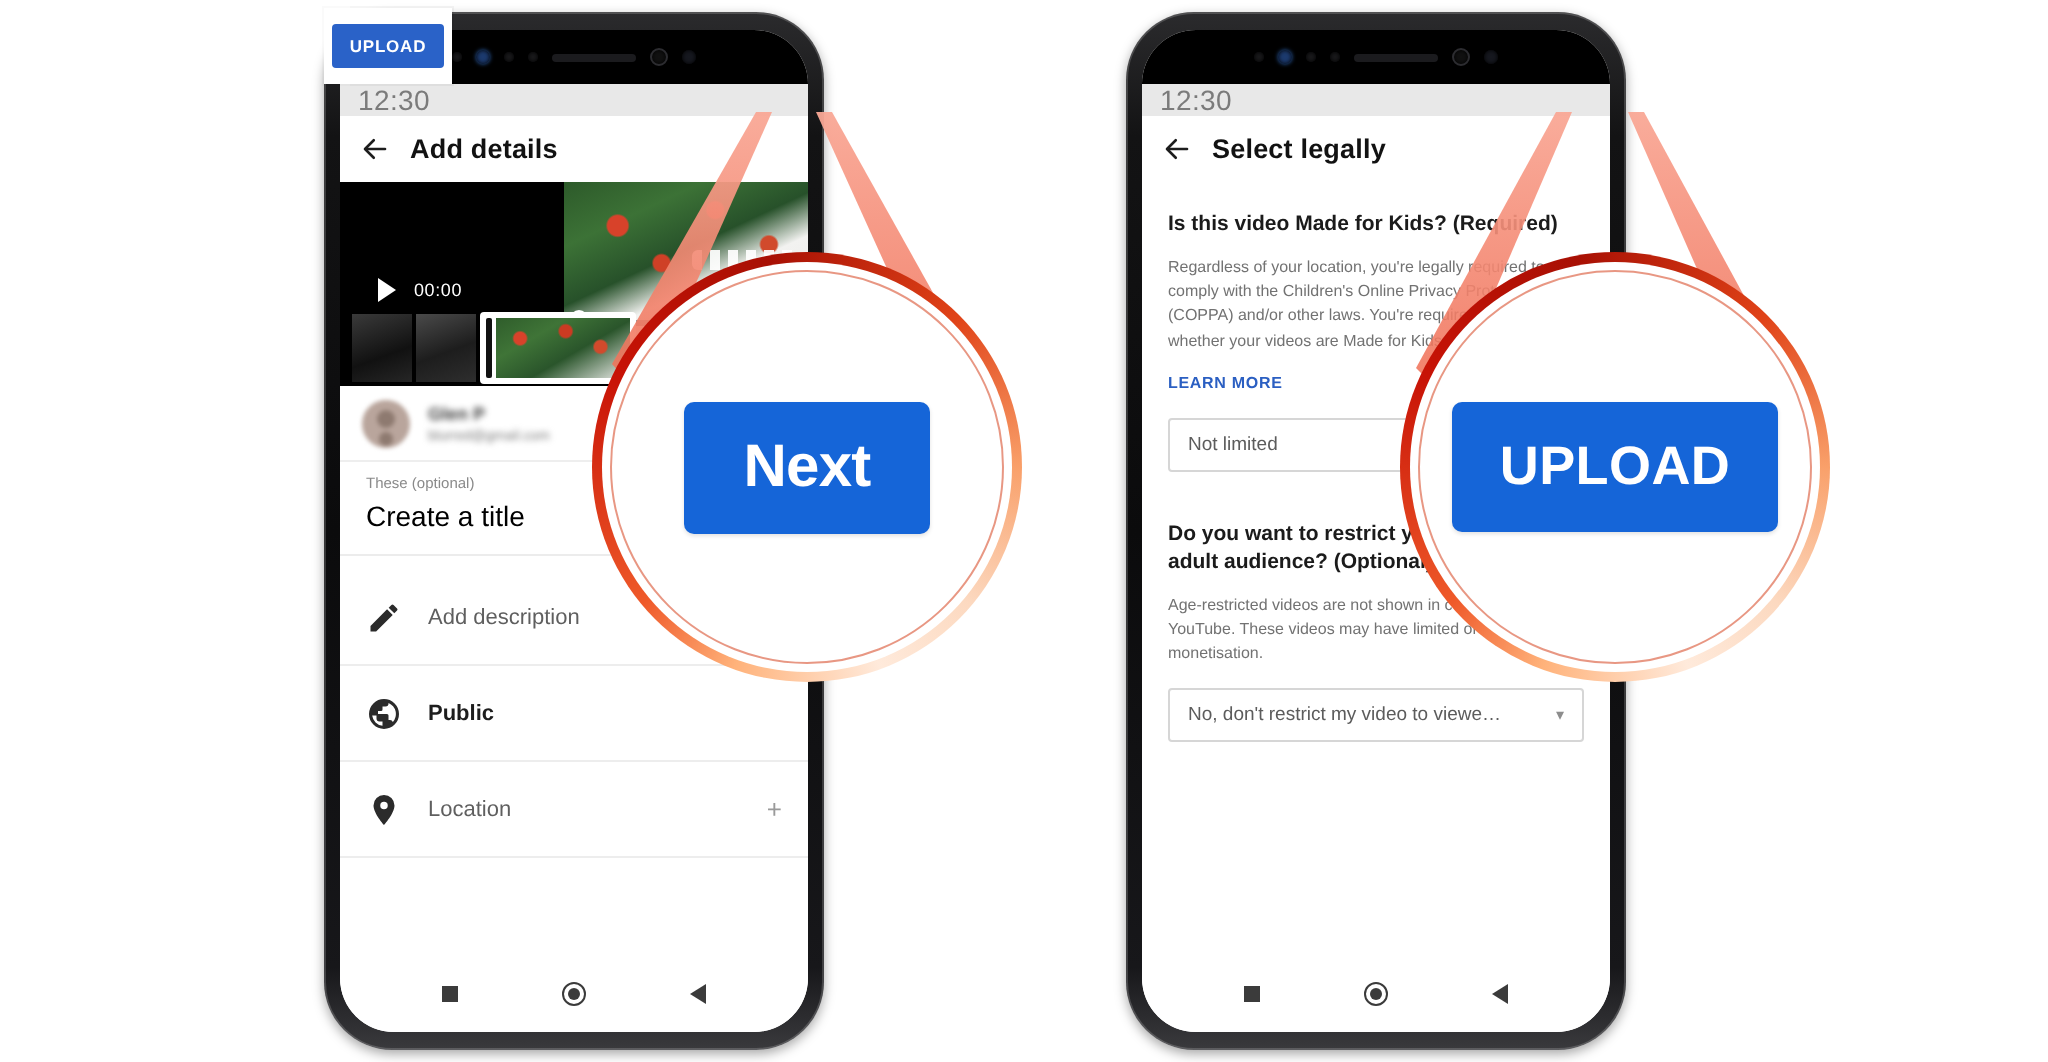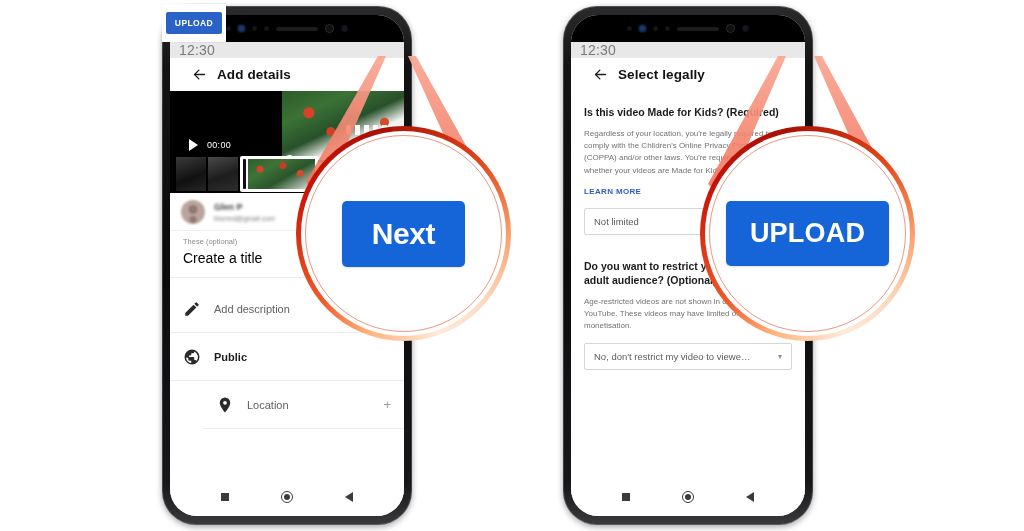--- a/index.html
+++ b/index.html
@@ -57,21 +57,21 @@
     padding: 0 9px;
     z-index: 5;
   }
   .clock { font-size: 14px; color: #7b7b7b; letter-spacing: .2px; }
 
   
   .appbar {
     position: absolute; top: 43px; left: 0; right: 0; height: 33px;
     background: #fff;
     display: flex; align-items: center; gap: 10px;
-    padding: 0 22px;
+    padding: 0 10px;
     z-index: 4;
   }
   .back-arrow { width: 15px; height: 15px; flex: none; color: #1d1d1d; }
   .appbar-title { font-size: 13.5px; font-weight: 700; color: #121212; letter-spacing: .1px; }
   .appbar-spacer { flex: 1; }
 
   
   .hl-box {
     position: absolute; z-index: 9;
     background: #fff;
@@ -128,21 +128,21 @@
   .avatar::after { content: ""; position: absolute; left: 50%; top: 22%; transform: translateX(-50%); width: 9px; height: 9px; border-radius: 50%; background: #8e7a70; box-shadow: 0 10px 0 -1px #8e7a70; }
   .acct-lines { display: flex; flex-direction: column; gap: 3px; filter: blur(1.5px); }
   .acct-name { font-size: 9px; font-weight: 700; color: #3c3c3c; }
   .acct-mail { font-size: 7px; color: #7a7a7a; }
 
   .title-field { position: absolute; top: 216px; left: 0; right: 0; height: 47px; padding: 6px 13px 0; background: #fff; border-bottom: 1px solid #ececec; }
   .field-label { font-size: 7.5px; color: #8a8a8a; margin-bottom: 4px; }
   .field-value { font-size: 14px; color: #000000; }
 
   .list-item { position: absolute; left: 0; right: 0; height: 48px; display: flex; align-items: center; padding: 0 13px; background: #fff; border-bottom: 1px solid #ededed; }
-  .li-1 { top: 270px; } .li-2 { top: 318px; } .li-3 { top: 366px; margin-left: 33px; }
+  .li-1 { top: 270px; } .li-2 { top: 318px; } .li-3 { top: 366px; }
   .li-icon { width: 18px; height: 18px; flex: none; color: #2b2b2b; margin-right: 13px; }
   .li-label { font-size: 11px; color: #5f5f5f; flex: 1; }
   .li-label.strong { color: #1d1d1d; font-weight: 700; }
   .li-trail { font-size: 13px; color: #9a9a9a; }
 
   
   .sa-body { position: absolute; top: 76px; left: 0; right: 0; bottom: 38px; background: #fff; padding: 14px 13px 0; }
   .q-title { font-size: 10.5px; font-weight: 700; color: #1b1b1b; line-height: 1.35; }
   .q-para { font-size: 8px; color: #727272; line-height: 1.52; margin-top: 9px; }
   .learn-more { font-size: 8px; font-weight: 700; color: #2b5fc2; letter-spacing: .35px; margin-top: 10px; display: inline-block; }

